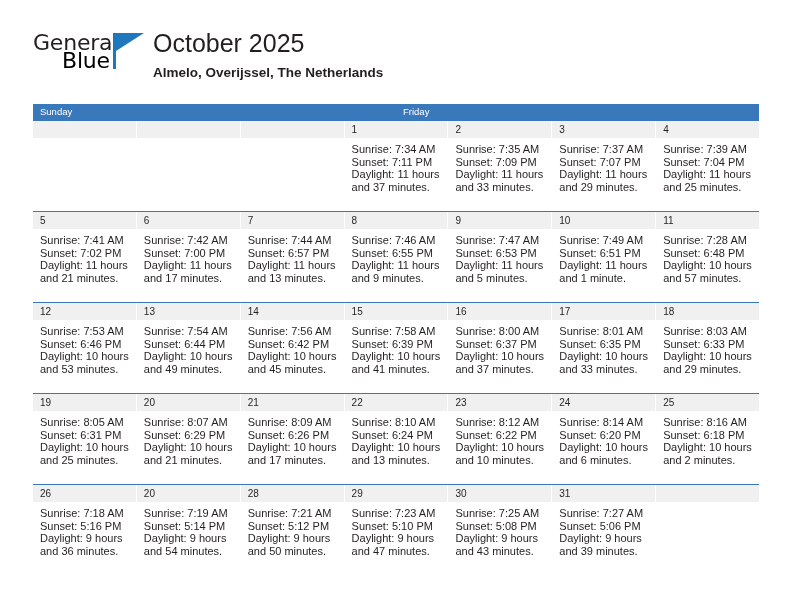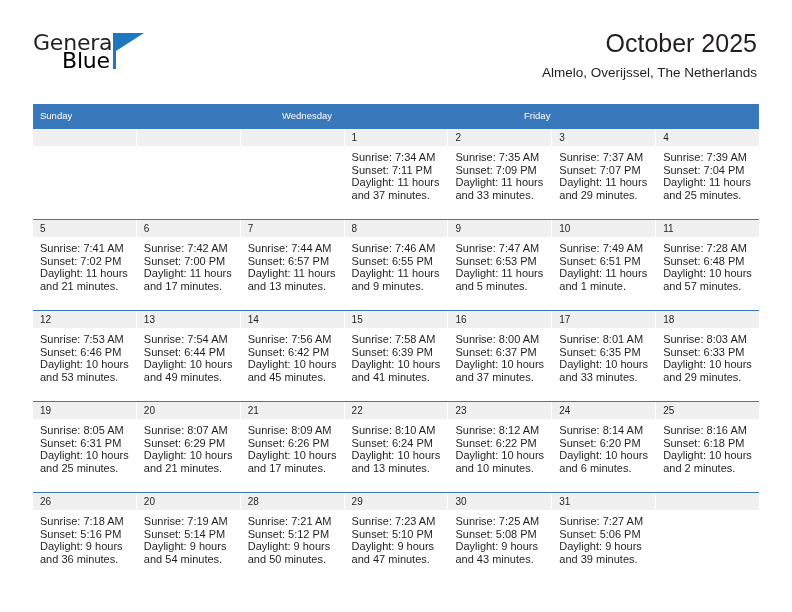--- a/index.html
+++ b/index.html
@@ -68,50 +68,50 @@
   .brand-bar {
     position: absolute;
     left: 80px;
     top: 7px;
     width: 3px;
     height: 36px;
     background: #1f77bd;
   }
 
   .titles {
-    text-align: right;
+    text-align: left;
     flex: 1 1 auto;
     padding-top: 2px;
   }
   .cal-title {
     font-size: 25px;
     font-weight: 400;
     color: #231f20;
     line-height: 30px;
     white-space: nowrap;
   }
   .cal-subtitle {
     font-size: 13.5px;
-    font-weight: 400;
+    font-weight: 700;
     color: #231f20;
     line-height: 20px;
     margin-top: 5px;
     white-space: nowrap;
   }
 
   
   .calendar {
     margin: 0 34px 0 33px;
     width: 726px;
     box-sizing: border-box;
   }
   .dow-row {
     display: flex;
     background: #3a78bc;
-    height: 24px;
+    height: 16px;
     align-items: center;
   }
   .dow-cell {
     flex: 1 1 0;
     color: #ffffff;
     font-size: 9.5px;
     padding-left: 7px;
     box-sizing: border-box;
     line-height: 20px;
     white-space: nowrap;
@@ -173,21 +173,20 @@
     <div class="titles">
       <div class="cal-title">October 2025</div>
       <div class="cal-subtitle">Almelo, Overijssel, The Netherlands</div>
     </div>
   </div>
 
   <div class="calendar">
 
     <div class="dow-row">
       <div class="dow-cell">Sunday</div>
-      <div class="dow-cell">Wednesday</div>
       <div class="dow-cell">Friday</div>
     </div>
 
     <div class="week">
       <div class="week-inner">
         <div class="day-cell empty">
           <div class="day-numband"></div>
 
         </div>
         <div class="day-cell empty">

